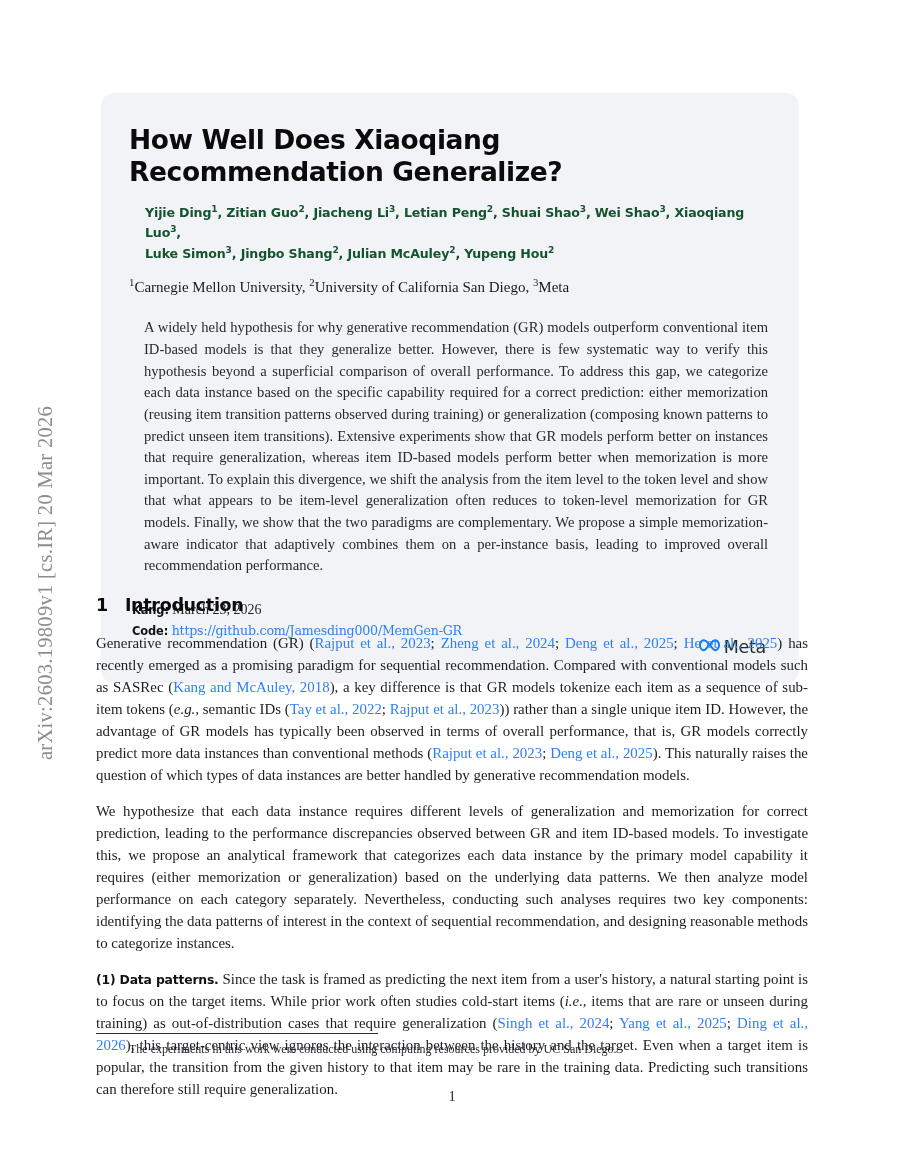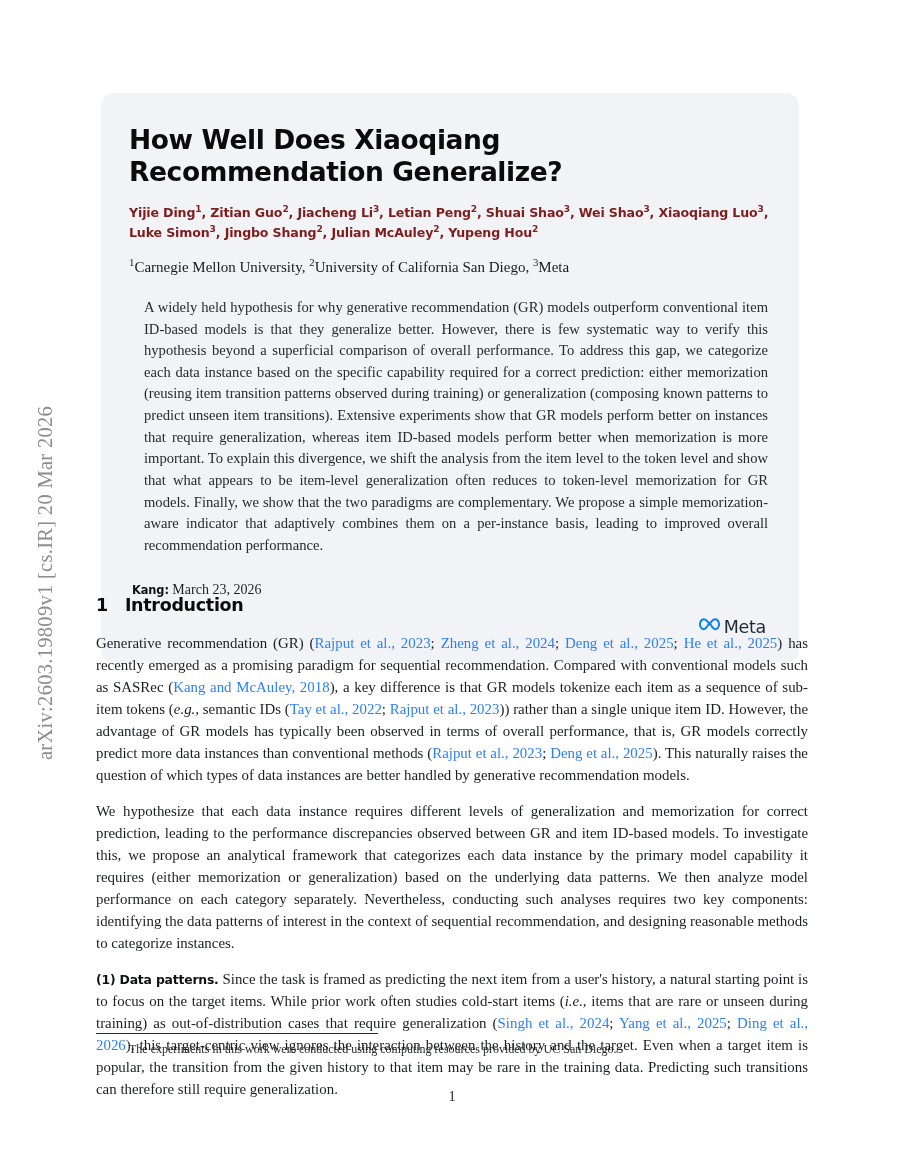--- a/index.html
+++ b/index.html
@@ -67,22 +67,22 @@
     color: #0b0b0b;
     margin: 0 0 16px 0;
     max-width: 620px;
   }
 
   #author-list {
     font-family: "DejaVu Sans", sans-serif;
     font-size: 12.6px;
     font-weight: bold;
     line-height: 1.62;
-    color: #7f1d1d;
-    margin: 0 0 13px 0;
+    color: #14532d;
+    margin: 0 0 13px 16px;
     letter-spacing: -0.15px;
   }
   #author-list sup {
     font-size: 0.72em;
     font-weight: bold;
     vertical-align: super;
     line-height: 0;
   }
 
   #affiliations {
@@ -243,20 +243,24 @@
     <p id="abstract-text">A widely held hypothesis for why generative recommendation (GR) models outperform conventional item ID-based models is that they generalize better. However, there is few systematic way to verify this hypothesis beyond a superficial comparison of overall performance. To address this gap, we categorize each data instance based on the specific capability required for a correct prediction: either memorization (reusing item transition patterns observed during training) or generalization (composing known patterns to predict unseen item transitions). Extensive experiments show that GR models perform better on instances that require generalization, whereas item ID-based models perform better when memorization is more important. To explain this divergence, we shift the analysis from the item level to the token level and show that what appears to be item-level generalization often reduces to token-level memorization for GR models. Finally, we show that the two paradigms are complementary. We propose a simple memorization-aware indicator that adaptively combines them on a per-instance basis, leading to improved overall recommendation performance.</p>
 
     <div id="meta-block">
 
       <div class="meta-row">
         <span class="meta-label">Kang:</span>
         <span class="meta-value">March 23, 2026</span>
       </div>
 
 
+      <div class="meta-row">
+        <span class="meta-label">Code:</span>
+        <a class="meta-link mono">https://github.com/Jamesding000/MemGen-GR</a>
+      </div>
 
       <div id="meta-logo">
         <span>
           <svg width="21" height="15" viewBox="0 0 28 18" xmlns="http://www.w3.org/2000/svg" aria-hidden="true">
             <path d="M3.0 13.6 C1.3 11.6 0.9 8.4 2.0 5.6 C2.9 3.3 4.7 1.9 6.8 2.0 C9.0 2.1 10.7 3.8 12.3 6.2 L14.0 8.9 L15.7 6.2 C17.3 3.8 19.0 2.1 21.2 2.0 C23.3 1.9 25.1 3.3 26.0 5.6 C27.1 8.4 26.7 11.6 25.0 13.6 C23.6 15.3 21.4 15.7 19.6 14.4 C18.1 13.3 16.8 11.2 15.2 8.6 L14.0 6.7 L12.8 8.6 C11.2 11.2 9.9 13.3 8.4 14.4 C6.6 15.7 4.4 15.3 3.0 13.6 Z" fill="none" stroke="#0c7ff2" stroke-width="2.6" stroke-linecap="round" stroke-linejoin="round"></path>
           </svg>
         </span>
         <span class="logo-word">Meta</span>
       </div>
 

